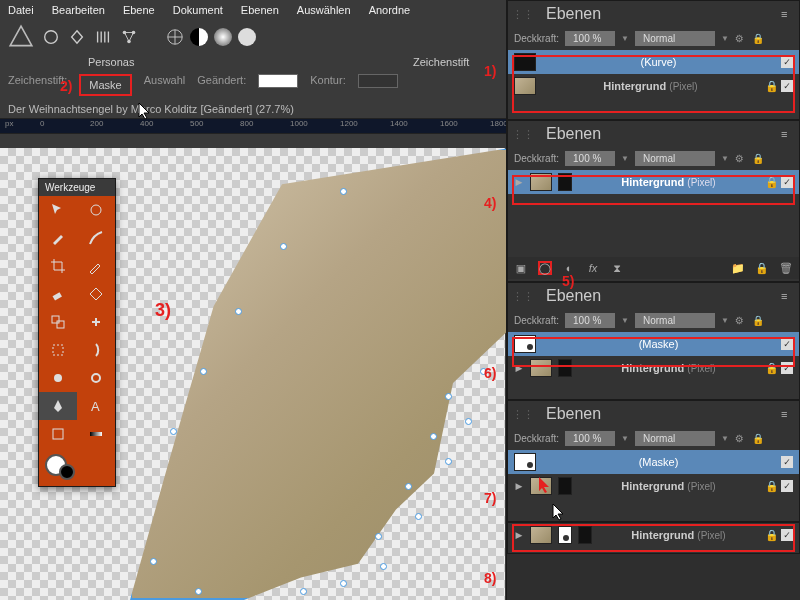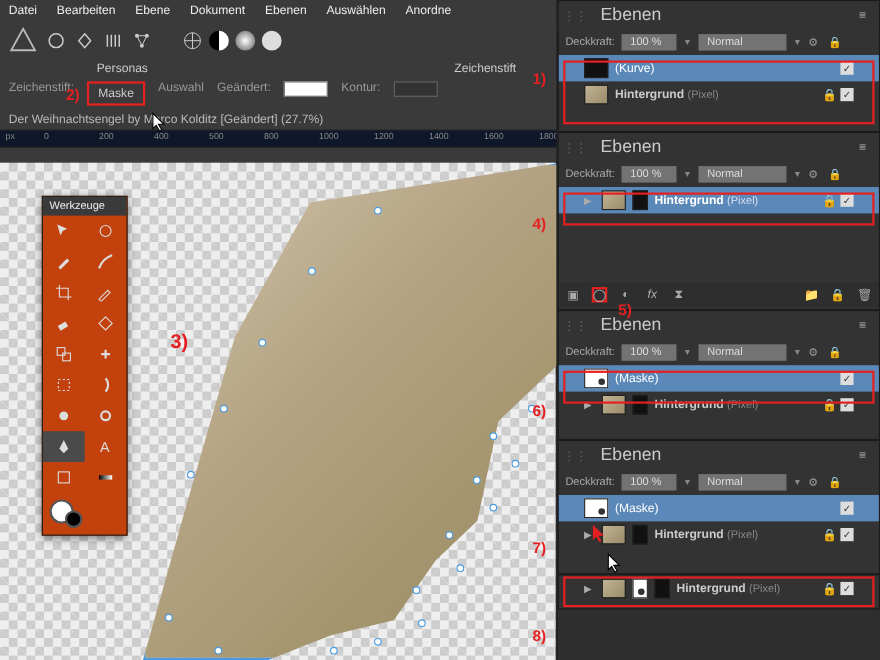--- a/index.html
+++ b/index.html
@@ -65,21 +65,21 @@
 .panel-head .grip { color: #666; }
 .panel-head .title { color: #ccc; font-size: 16px; padding: 2px 6px; }
 .hamburger { margin-left: auto; width: 14px; color: #bbb; }
 .opacity-row { display: flex; align-items: center; padding: 4px 6px; gap: 6px; font-size: 10px; }
 .opacity-row .lbl { color: #aaa; }
 .sel-box { background: #737373; padding: 2px 8px; min-width: 50px; color: #ddd; }
 .dropdown-arrow { color: #888; font-size: 8px; }
 .icon-sm { width: 12px; height: 12px; color: #999; }
 
 .layers { }
-.layer { display: flex; align-items: center; padding: 3px 23px; gap: 6px; }
+.layer { display: flex; align-items: center; padding: 3px 6px; gap: 6px; text-align: center; }
 .layer.sel { background: #5a88b8; color: #fff; }
 .layer .thumb { width: 22px; height: 18px; background: #444; border: 1px solid #222; }
 .layer .thumb.curve { background: #111; }
 .layer .thumb.mask { background: #fff; position: relative; }
 .layer .thumb.mask::after { content:""; position:absolute; right:2px; bottom:2px; width:6px; height:6px; background:#333; border-radius:50%; }
 .layer .thumb.img { background: linear-gradient(135deg,#c2b395,#9a8c68); }
 .layer .name { flex: 1; font-size: 11px; }
 .layer .type { color: #888; font-size: 10px; }
 .layer.sel .type { color: #dde; }
 .chk { width: 12px; height: 12px; background: #ddd; display:inline-flex; align-items:center; justify-content:center; font-size:9px; color:#333; }

